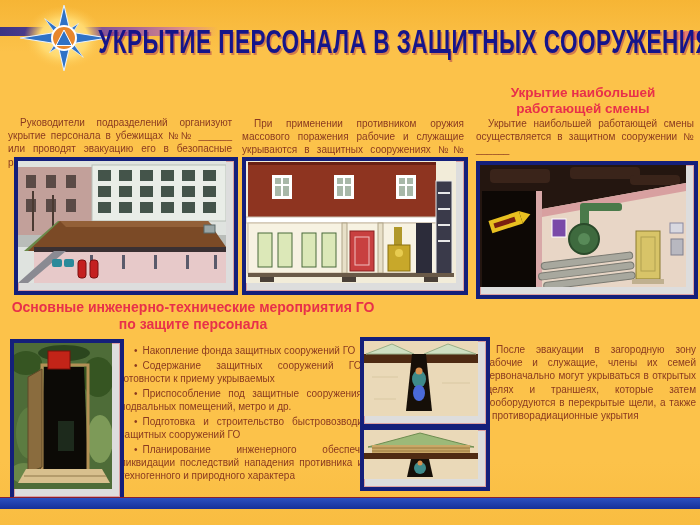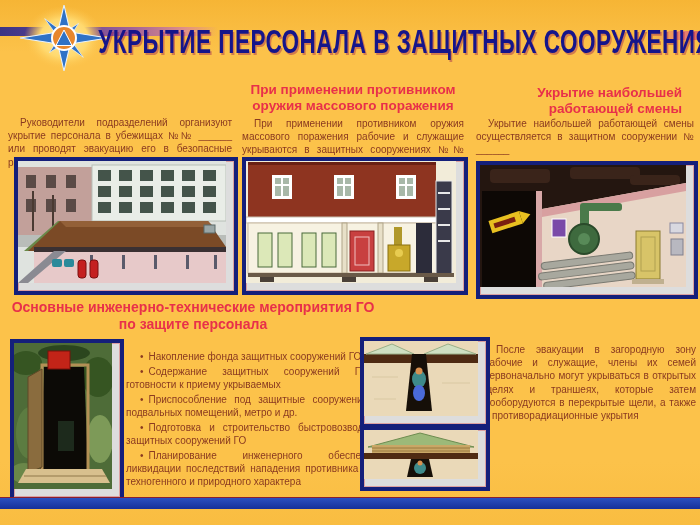--- a/index.html
+++ b/index.html
@@ -21,27 +21,27 @@
     transform:scaleY(1.45);transform-origin:center;
     text-shadow:1.5px 1.5px 0 rgba(150,20,80,.4);
   }
   
   .col-heading{position:absolute;color:#e8304a;font-weight:bold;font-size:13.5px;line-height:1.22;text-align:center;}
   .body-text{position:absolute;color:#8a3a20;font-size:10px;line-height:1.32;text-align:justify;text-indent:12px;}
   .h-chem{left:6px;top:82px;width:228px;}
   .b-chem{left:8px;top:116px;width:224px;}
   .h-wmd{left:238px;top:82px;width:230px;}
   .b-wmd{left:242px;top:117px;width:222px;}
-  .h-shift{left:456px;top:85px;width:226px;text-align:right;}
+  .h-shift{left:470px;top:85px;width:226px;}
   .b-shift{left:476px;top:117px;width:218px;}
   .h-eng{left:8px;top:299px;width:370px;font-size:14px;}
   .h-country{left:388px;top:304px;width:308px;font-size:15px;}
   .b-country{left:484px;top:343px;width:212px;}
   
-  .bullet-list{position:absolute;left:118px;top:342px;width:262px;margin:8px;padding:0;list-style:none;
+  .bullet-list{position:absolute;left:118px;top:342px;width:262px;margin:2px;padding:0;list-style:none;
     color:#8a3a20;font-size:10px;line-height:1.3;text-align:justify;}
   .bullet-list li{text-indent:14px;margin:0 0 2px 0;}
   .bullet-list li::before{content:"\2022\2002";color:#8a3a20;}
   
   .frame{position:absolute;border:4px solid #141f7a;box-shadow:inset 0 0 0 1px #dba0a0;background:#ddd;}
   .frame svg{display:block;}
   .f1{left:14px;top:157px;width:216px;height:130px;}
   .f2{left:242px;top:157px;width:218px;height:130px;}
   .f3{left:476px;top:161px;width:214px;height:130px;}
   .f4{left:10px;top:339px;width:106px;height:154px;}
@@ -81,21 +81,20 @@
       </g>
       <circle cx="50" cy="34" r="12" fill="#e8872c" stroke="#ffffff" stroke-width="2"></circle>
       <polygon points="50,26 58,41.5 42,41.5" fill="#2f72c6" stroke="#ffffff" stroke-width="1"></polygon>
     </svg>
   </div>
 
   <div class="title">УКРЫТИЕ ПЕРСОНАЛА В ЗАЩИТНЫХ СООРУЖЕНИЯХ</div>
 
   <div class="body-text b-chem">Руководители подразделений организуют укрытие персонала в убежищах №№ ______ или проводят эвакуацию его в безопасные районы</div>
 
-  <div class="col-heading h-wmd">При применении противником оружия массового поражения</div>
   <div class="body-text b-wmd">При применении противником оружия массового поражения рабочие и служащие укрываются в защитных сооружениях №№ ______</div>
 
   <div class="col-heading h-shift">Укрытие наибольшей работающей смены</div>
   <div class="body-text b-shift">Укрытие наибольшей работающей смены осуществляется в защитном сооружении № ______</div>
 
   <div class="frame f1">
     <svg width="208" height="122" viewBox="0 0 208 122">
       <rect width="208" height="122" fill="#dfe3df"></rect>
       <rect x="0" y="6" width="74" height="68" fill="#c2a09a"></rect>
       <g fill="#5a4a46">

